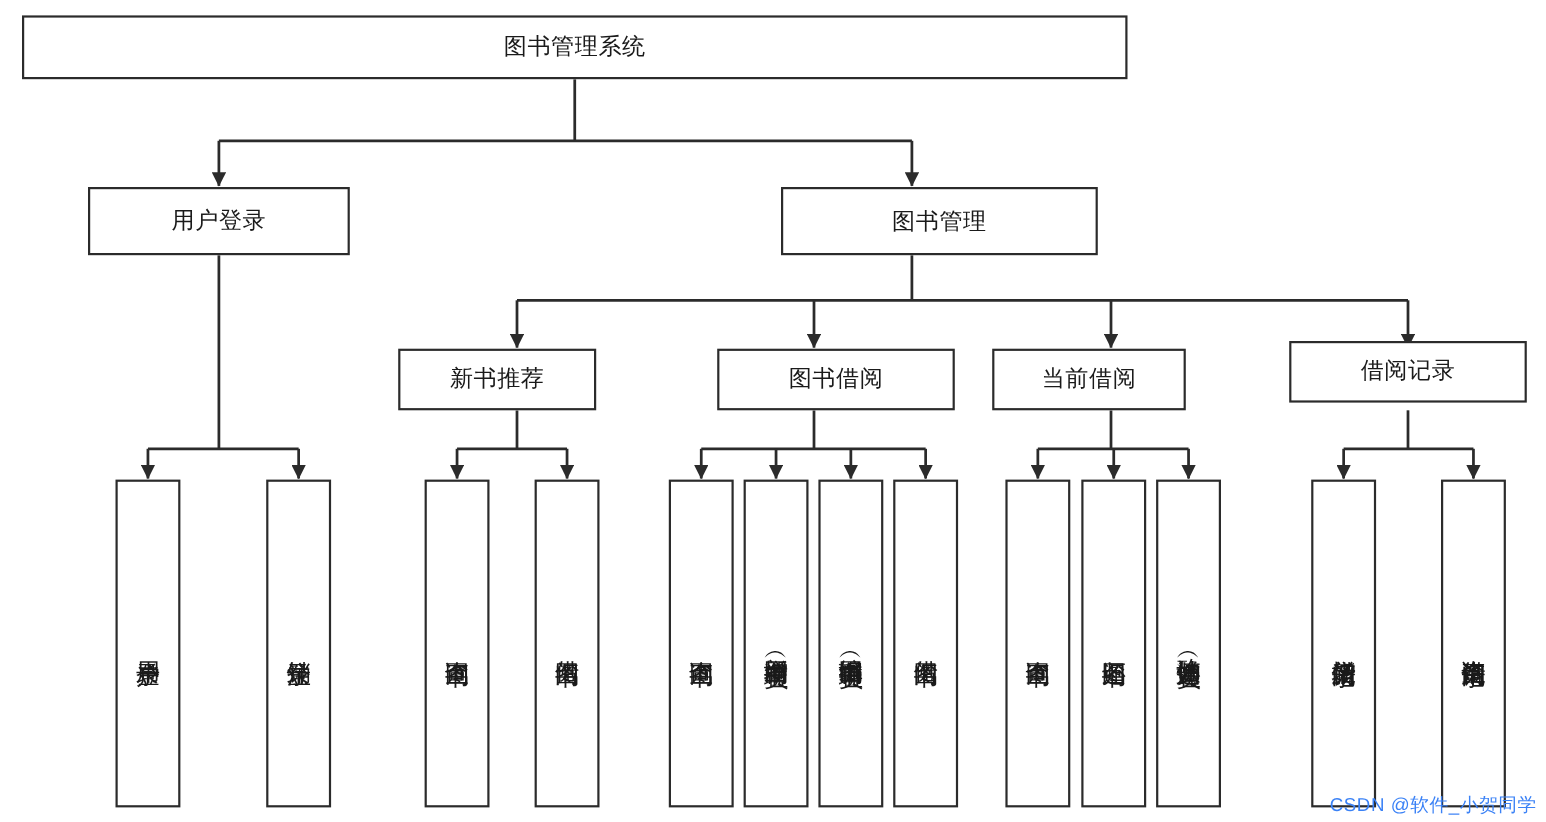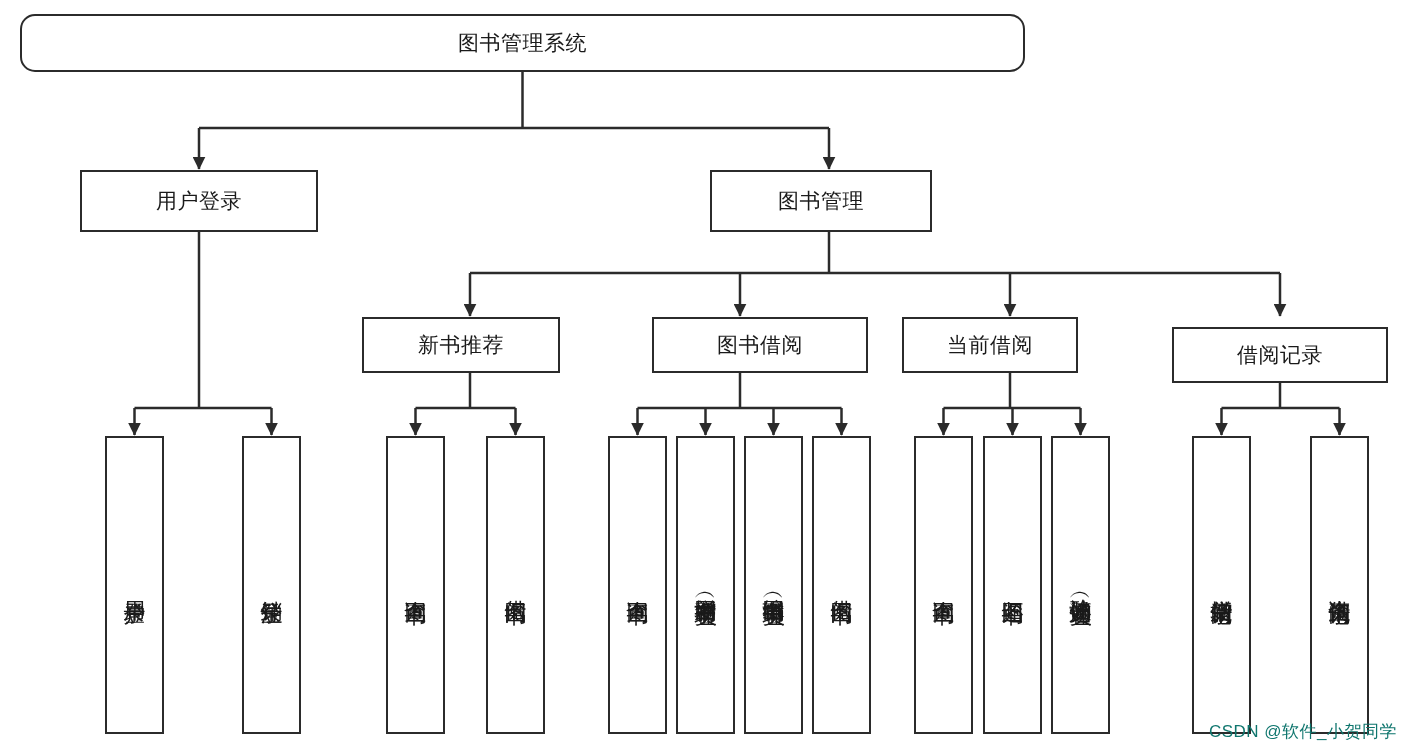--- a/index.html
+++ b/index.html
@@ -44,21 +44,21 @@
     letter-spacing:1px;
     color:#1a1a1a;
     white-space:nowrap;
     text-align:center;
   }
   .watermark{
     position:absolute;
     right:8px;
     bottom:4px;
     font-size:17px;
-    color:#0f766e;
+    color:#3b82f6;
     white-space:nowrap;
     letter-spacing:0.5px;
   }
 </style>
 </head>
 <body>
 
 <svg id="diagram" viewBox="0 0 1405 747" xmlns="http://www.w3.org/2000/svg">
   <defs>
     <marker id="arrow" viewBox="0 0 10 10" refX="9.5" refY="5" markerWidth="5.2" markerHeight="5.2" orient="auto-start-reverse">
@@ -96,39 +96,39 @@
       <path d="M 1012.5 408 L 1012.5 435" stroke-linecap="butt" marker-end="url(#arrow)"></path>
       <path d="M 1080.5 408 L 1080.5 435" stroke-linecap="butt" marker-end="url(#arrow)"></path>
       <path d="M 1280 373 L 1280 408" stroke-linecap="butt"></path>
       <path d="M 1221.5 408 L 1339.5 408" stroke-linecap="butt"></path>
       <path d="M 1221.5 408 L 1221.5 435" stroke-linecap="butt" marker-end="url(#arrow)"></path>
       <path d="M 1339.5 408 L 1339.5 435" stroke-linecap="butt" marker-end="url(#arrow)"></path>
     </g>
 </svg>
 
 <div id="node-layer">
-    <div class="node-box" style="left: 20px; top: 14px; width: 1005px; height: 58px; border-radius: 15px;">
+    <div class="node-box" style="left: 20px; top: 14px; width: 1005px; height: 58px;">
       <span class="node-label">图书管理系统</span>
     </div>
     <div class="node-box" style="left: 80px; top: 170px; width: 238px; height: 62px;">
       <span class="node-label">用户登录</span>
     </div>
-    <div class="node-box" style="left: 710px; top: 170px; width: 222px; height: 62px; font-family: Liberation Serif, serif;">
+    <div class="node-box" style="left: 710px; top: 170px; width: 288px; height: 62px; font-family: Liberation Serif, serif;">
       <span class="node-label">图书管理</span>
     </div>
-    <div class="node-box" style="left: 362px; top: 317px; width: 198px; height: 56px;">
+    <div class="node-box" style="left: 362px; top: 317px; width: 180px; height: 56px;">
       <span class="node-label">新书推荐</span>
     </div>
     <div class="node-box" style="left: 632px; top: 317px; width: 216px; height: 56px; margin-left: 20px;">
       <span class="node-label">图书借阅</span>
     </div>
     <div class="node-box" style="left: 902px; top: 317px; width: 176px; height: 56px;">
       <span class="node-label">当前借阅</span>
     </div>
-    <div class="node-box" style="left: 1172px; top: 327px; width: 216px; height: 56px;">
+    <div class="node-box" style="left: 1172px; top: 310px; width: 216px; height: 56px;">
       <span class="node-label">借阅记录</span>
     </div>
     <div class="leaf-box" style="left: 105px; top: 436px; width: 59px; height: 298px;">
       <span class="leaf-label">用户登录</span>
     </div>
     <div class="leaf-box" style="left: 242px; top: 436px; width: 59px; height: 298px;">
       <span class="leaf-label">注销登录</span>
     </div>
     <div class="leaf-box" style="left: 386px; top: 436px; width: 59px; height: 298px;">
       <span class="leaf-label">查询图书</span>

